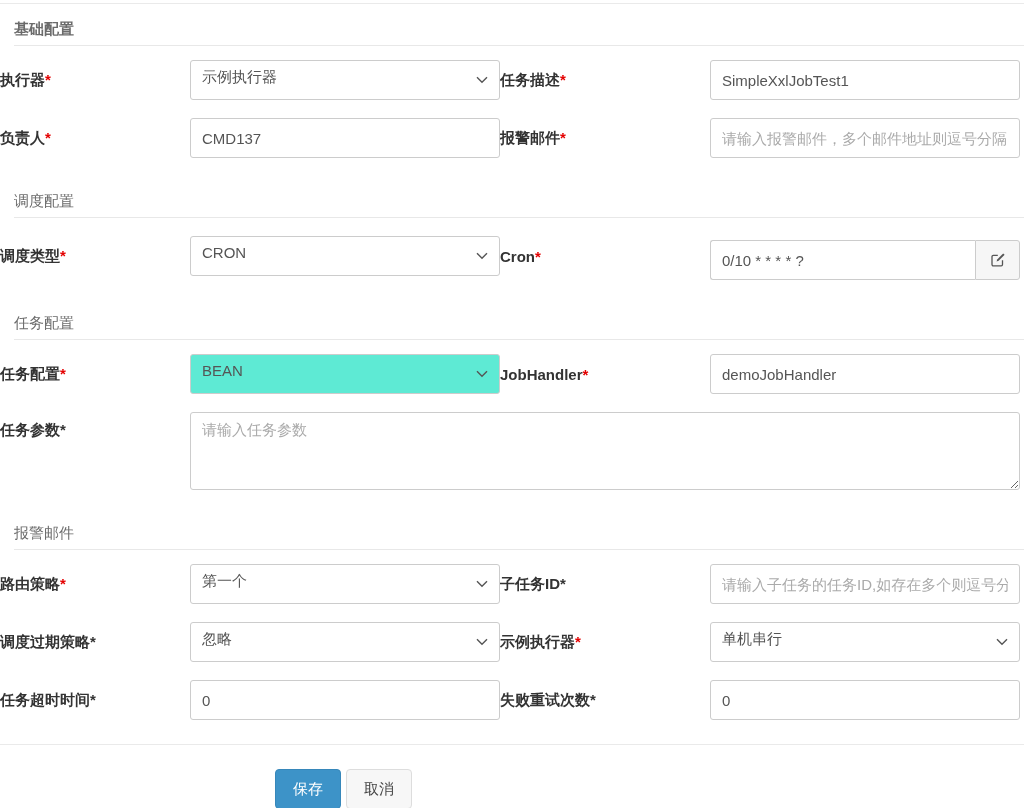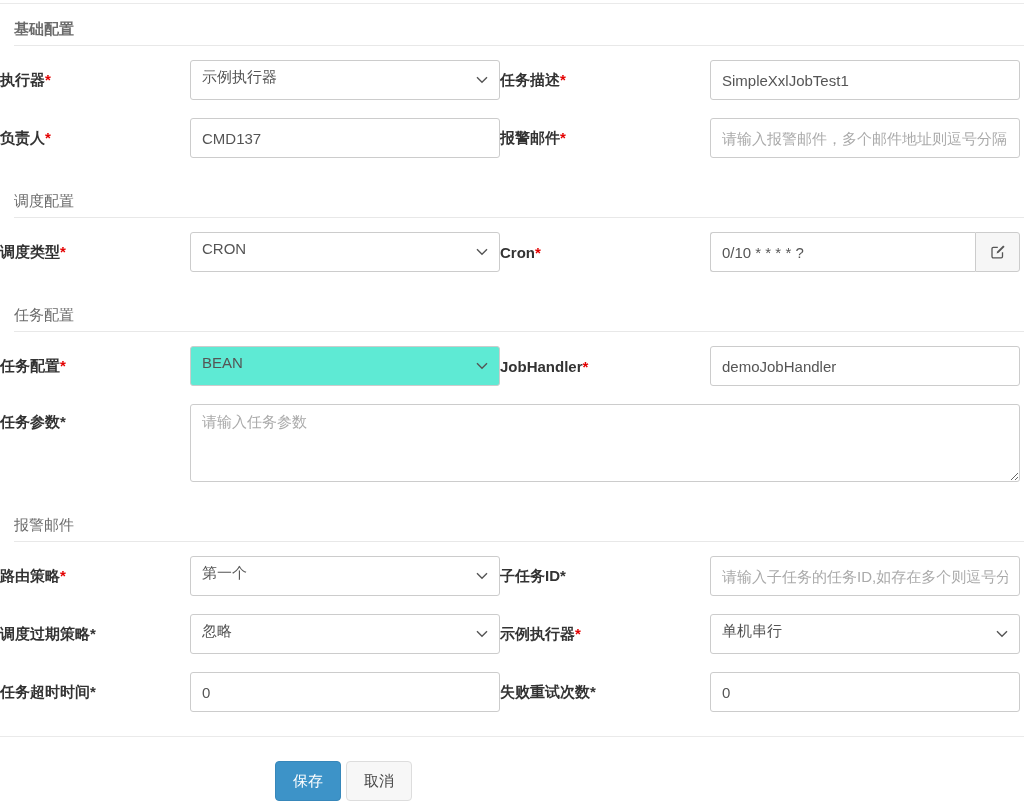--- a/index.html
+++ b/index.html
@@ -61,21 +61,21 @@
   }
   select.sel:disabled { background: #5eead4; color: #555; opacity: 1; }
   .chev {
     position: absolute;
     right: 12px; top: 50%;
     margin-top: -4px;
     pointer-events: none;
     line-height: 0;
   }
 
-  .igroup { display: flex; }
+  .igroup { display: flex; margin-top: 8px; }
   .igroup input.inp { flex: 1; border-radius: 3px 0 0 3px; border-right: none; }
   .addon {
     width: 45px; height: 40px;
     border: 1px solid #ccc;
     border-radius: 0 3px 3px 0;
     background: #f6f6f6;
     cursor: pointer;
     display: flex; align-items: center; justify-content: center;
   }
 

